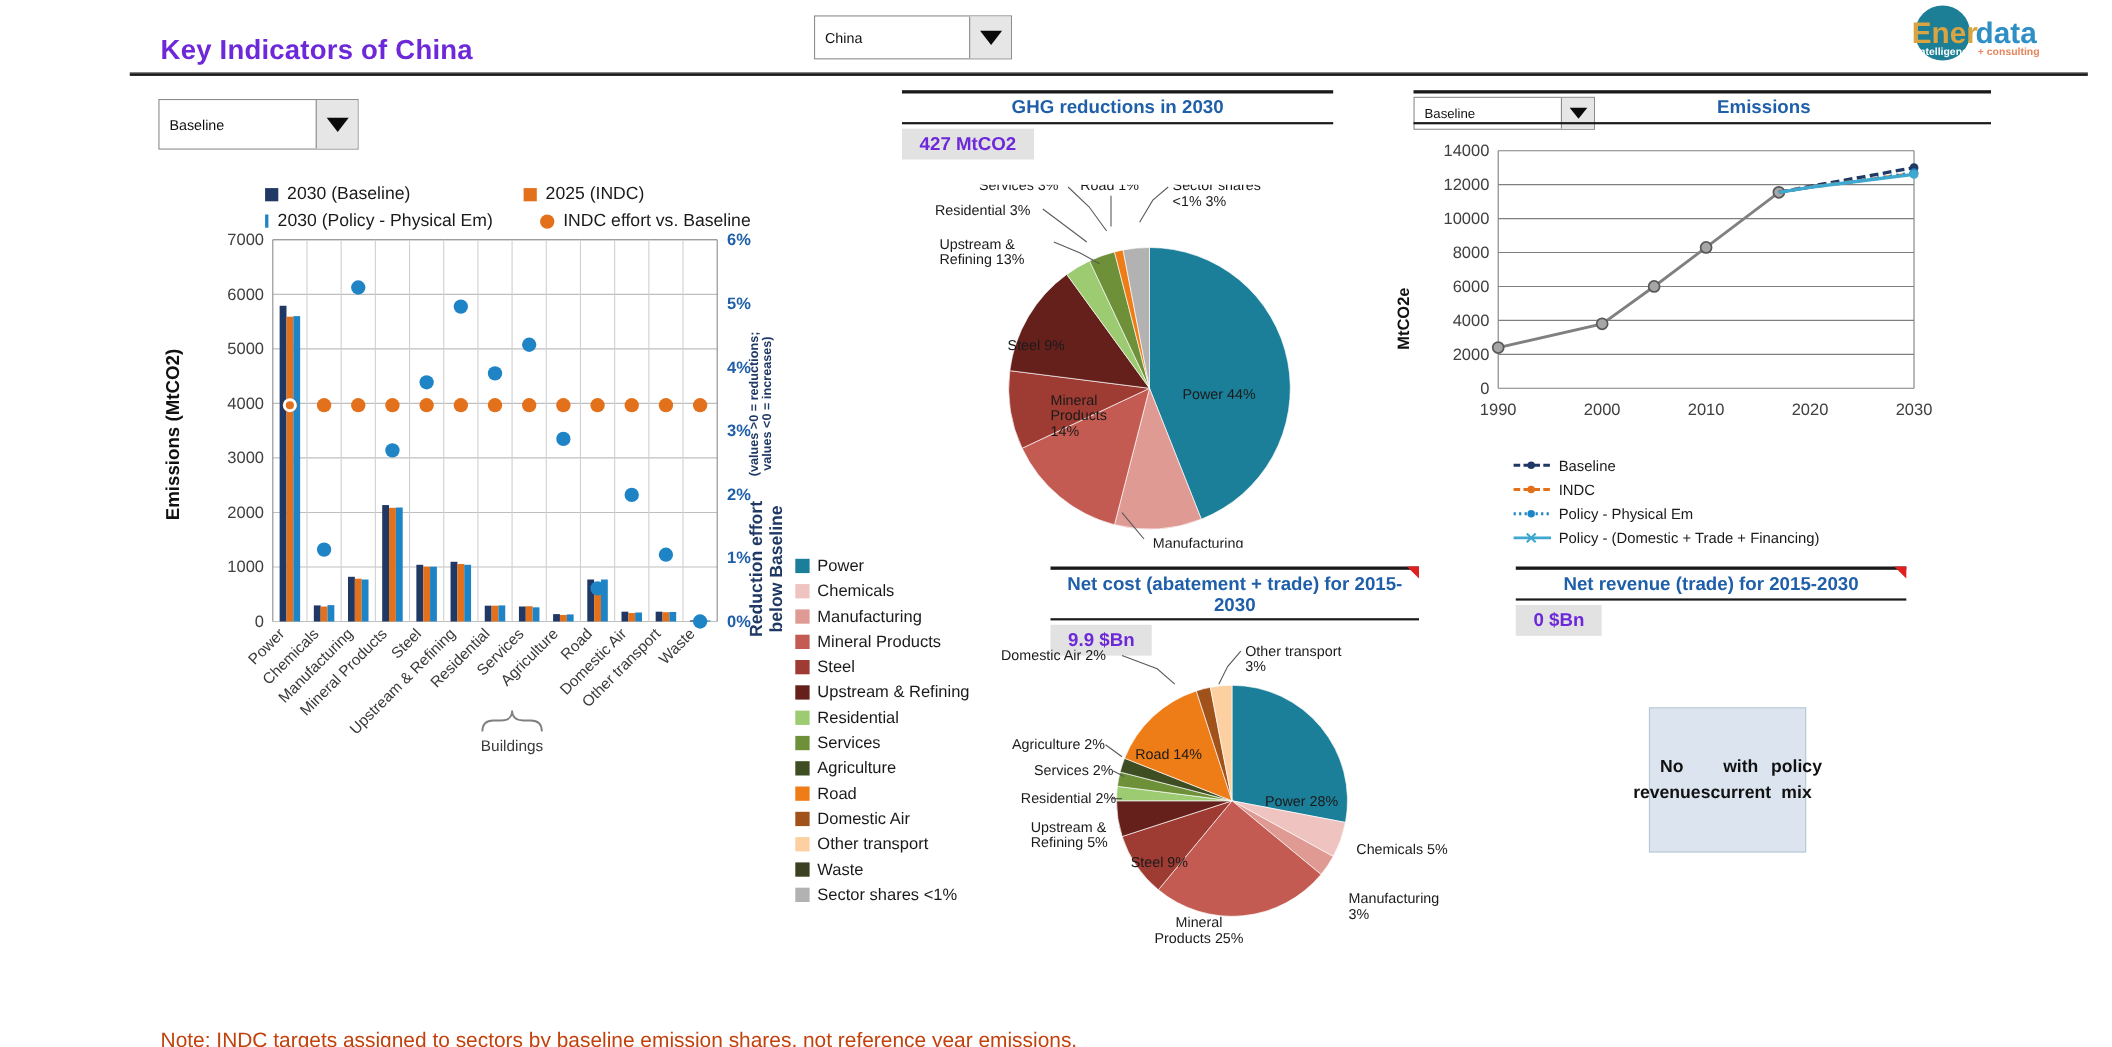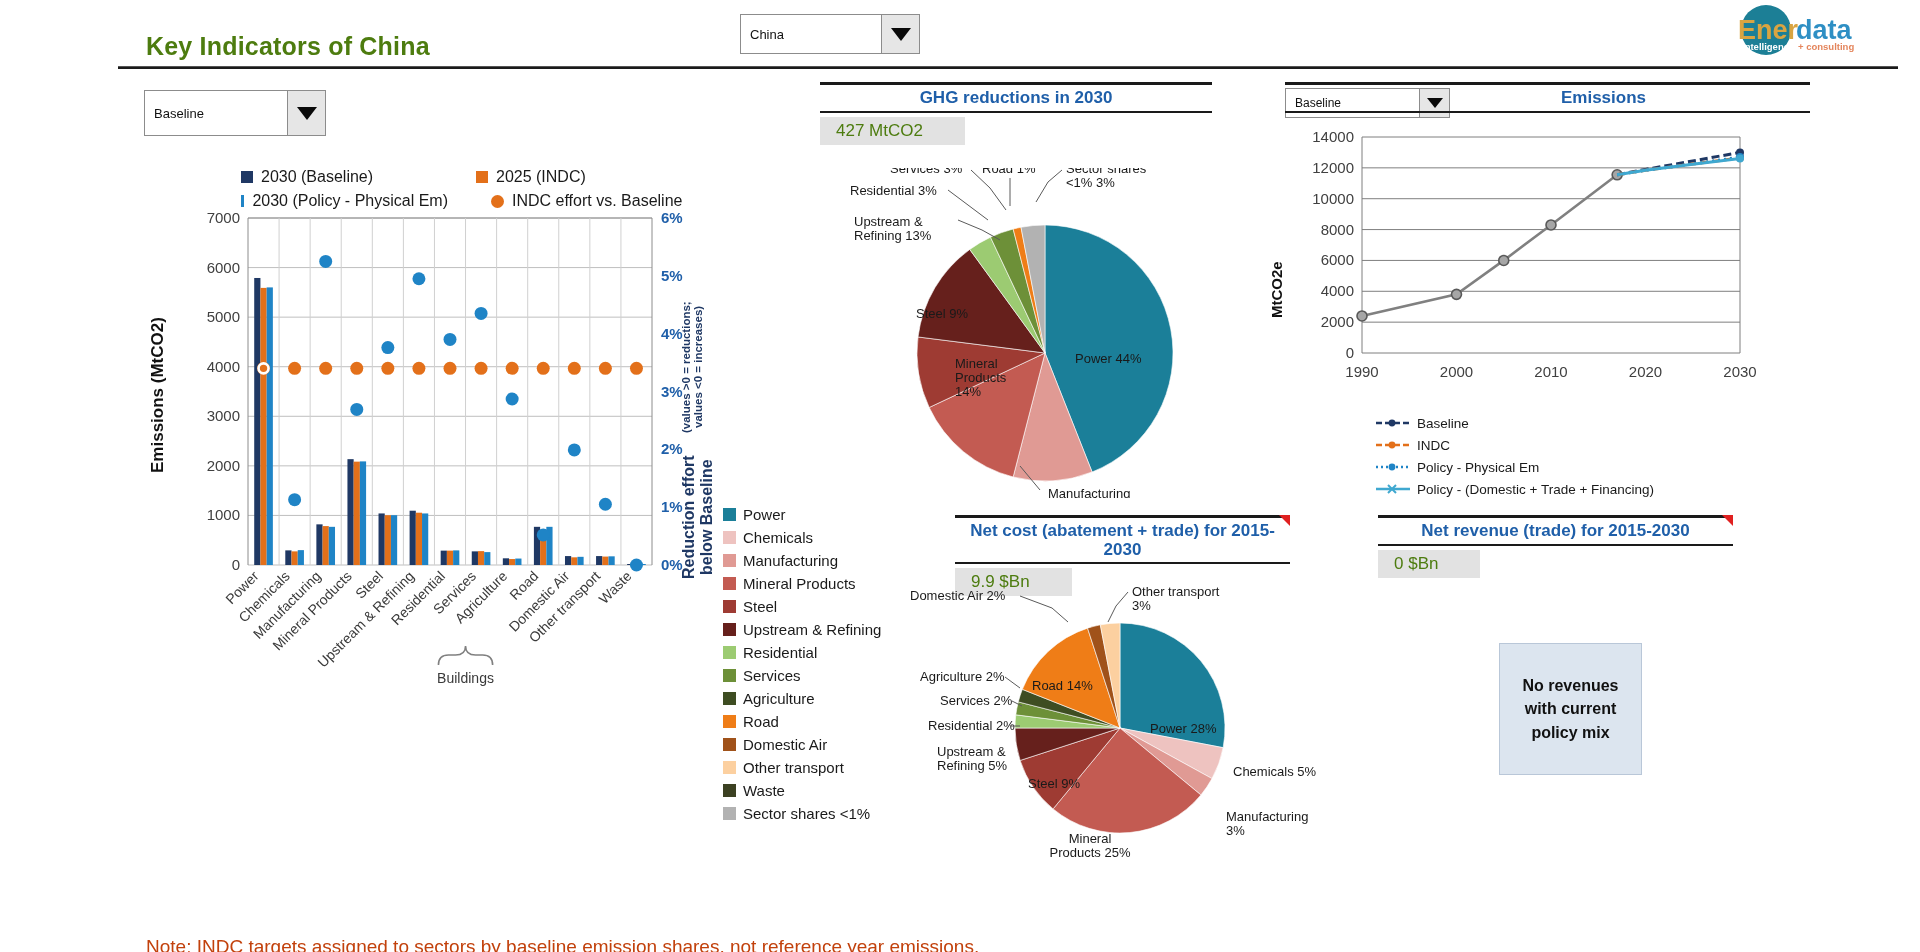--- a/index.html
+++ b/index.html
@@ -7,21 +7,21 @@
   body {
     width:1920px; height:952px;
     background:#ffffff;
     font-family:"Liberation Sans", sans-serif;
     color:#262626;
     position:relative;
     overflow:hidden;
   }
   .page-title {
     position:absolute; left:146px; top:32px;
-    font-size:25px; font-weight:bold; color:#4d7c0f;
+    font-size:25px; font-weight:bold; color:#6d28d9;
     letter-spacing:.2px;
   }
   .title-rule {
     position:absolute; left:118px; top:66px; width:1780px; height:3px;
     background:#1a1a1a; border-top:1px solid #555;
   }
   
   .dd {
     position:absolute; background:#fff;
     border:1px solid #8c8c8c;
@@ -57,22 +57,22 @@
   .panel-head .rule-top {
     height:3px; background:#1a1a1a; width:100%;
   }
   .panel-head .ptitle {
     text-align:center; font-size:17px; font-weight:bold; color:#1f5fa9;
     padding:4px 0 3px 0; line-height:1.1;
   }
   .panel-head .rule-bot { height:2px; background:#1a1a1a; width:100%; }
   .kpi {
     display:inline-block; background:#e2e2e2;
-    font-size:17px; font-weight:normal; color:#4d7c0f;
-    padding:4px 42px 4px 16px; margin-top:4px;
+    font-size:17px; font-weight:bold; color:#6d28d9;
+    padding:4px 16px 4px 16px; margin-top:4px;
   }
   .corner-flag {
     position:absolute; right:0; top:0;
     width:0; height:0;
     border-top:11px solid #e02020;
     border-left:11px solid transparent;
   }
 
   
   .axis-num { font-size:15px; fill:#404040; }
@@ -109,21 +109,21 @@
   .linelegend .lrow { display:flex; align-items:center; gap:6px; height:22px; }
   .linelegend .lt { font-size:13.5px; color:#1a1a1a; white-space:nowrap; }
 
   .note {
     position:absolute; left:146px; top:936px;
     font-size:19px; color:#c2410c;
   }
   .callout {
     position:absolute; left:1499px; top:643px; width:143px; height:132px;
     background:#dce5ef; border:1px solid #b9c7d8;
-    display:flex; flex-direction:column; align-items:center; justify-content:center;
+    display:flex; flex-direction:row; align-items:center; justify-content:center;
     font-size:16px; font-weight:bold; color:#111; line-height:1.45; text-align:center;
   }
   svg { display:block; }
 </style>
 </head>
 <body>
 
 <div class="page-title">Key Indicators of  China</div>
 <div class="title-rule"></div>
 

